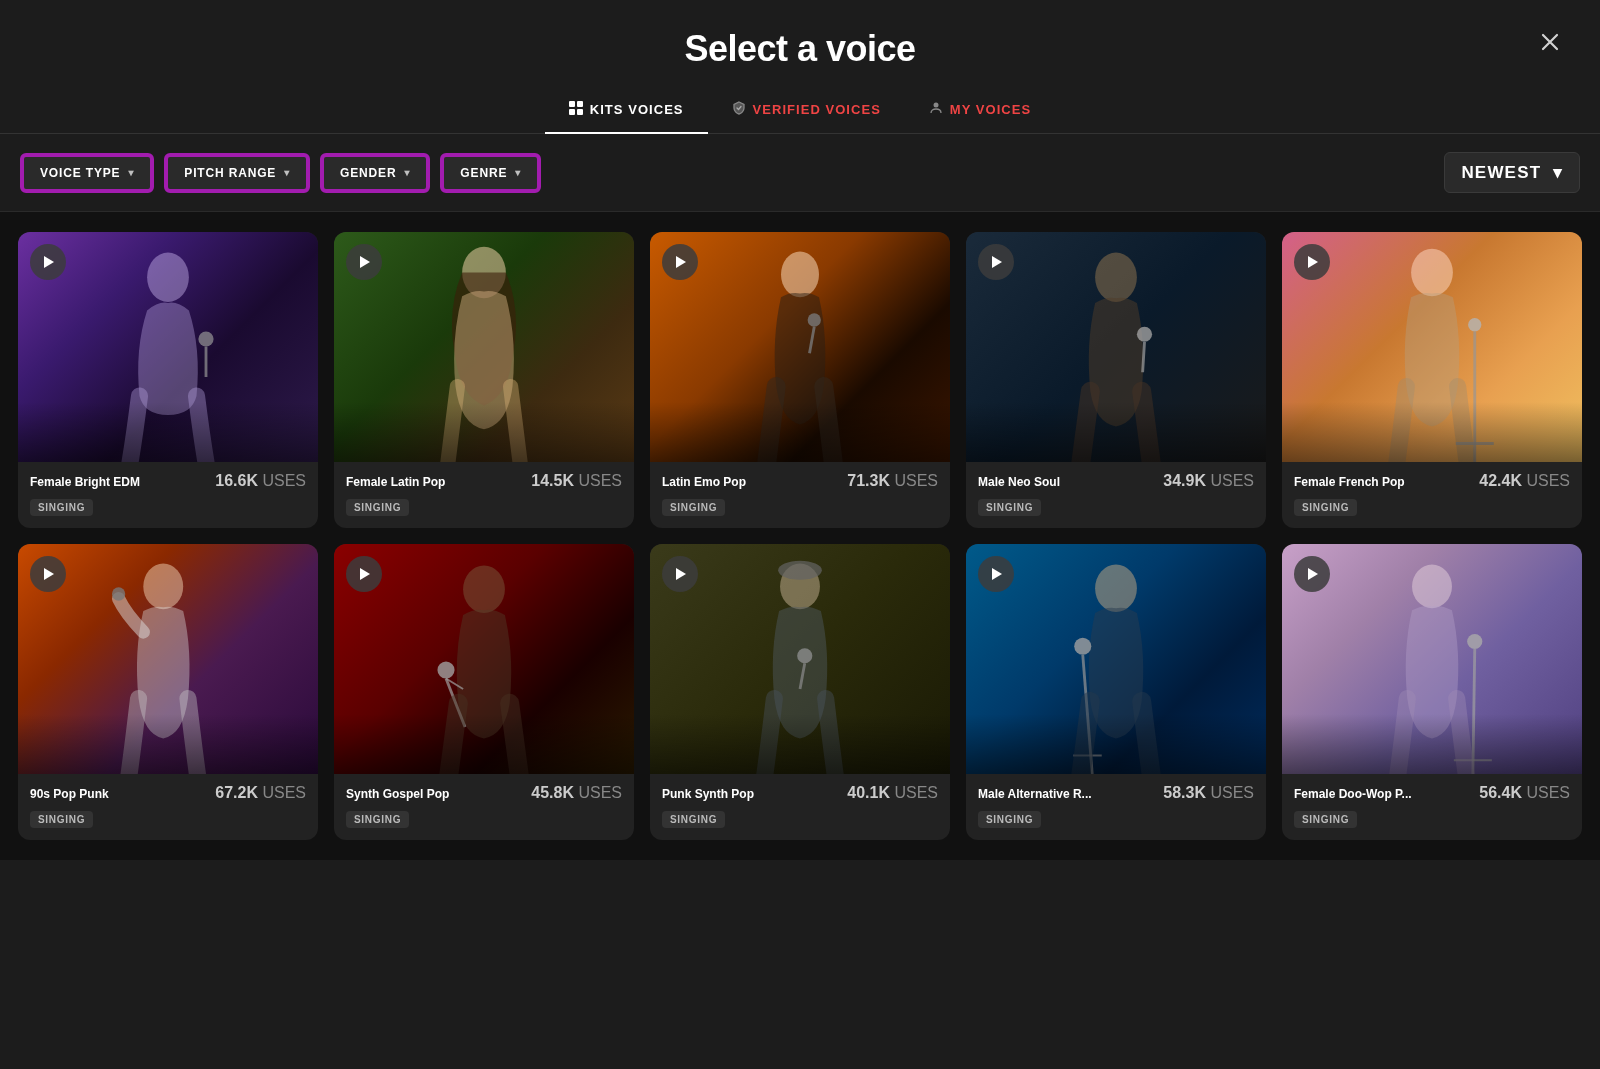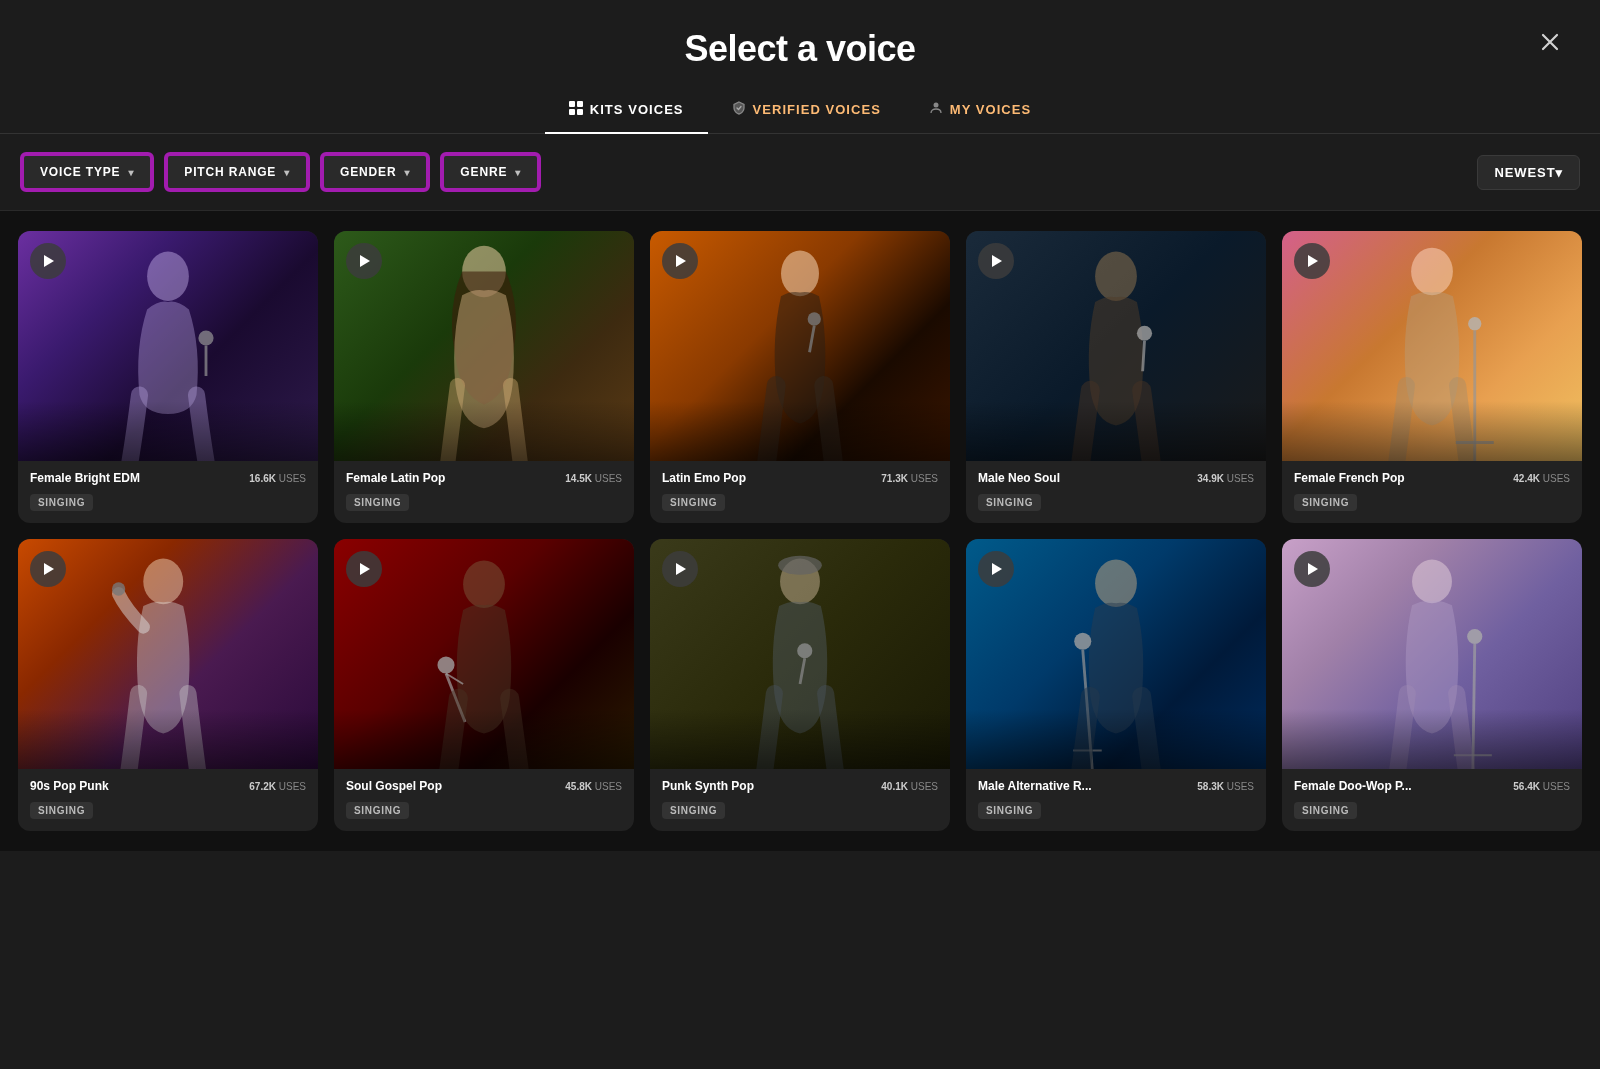--- a/index.html
+++ b/index.html
@@ -61,21 +61,21 @@
     }
 
     .tab {
       display: flex;
       align-items: center;
       gap: 7px;
       padding: 10px 24px 14px;
       font-size: 13px;
       font-weight: 600;
       letter-spacing: 0.08em;
-      color: #fdba74;
+      color: #ef4444;
       cursor: pointer;
       border-bottom: 2px solid transparent;
       text-transform: uppercase;
       position: relative;
       bottom: -1px;
     }
 
     .tab.active {
       color: #fff;
       border-bottom: 2px solid #fff;
@@ -112,27 +112,27 @@
 
     .filter-btn .chevron {
       font-size: 10px;
       opacity: 0.7;
     }
 
     .sort-btn {
       margin-left: auto;
       display: flex;
       align-items: center;
-      gap: 0;
+      gap: 12px;
       background: #2a2a2a;
       border: 1px solid #3a3a3a;
       border-radius: 6px;
       color: #fff;
       padding: 9px 16px;
-      font-size: 13px;
+      font-size: 17px;
       font-weight: 600;
       letter-spacing: 0.07em;
       text-transform: uppercase;
       cursor: pointer;
     }
 
     .grid-section {
       padding: 20px 18px;
       background: #111;
     }
@@ -230,21 +230,21 @@
       margin-bottom: 7px;
     }
 
     .card-name {
       font-size: 12px;
       font-weight: 600;
       color: #fff;
     }
 
     .card-uses {
-      font-size: 10px;
+      font-size: 16px;
       color: #888;
       white-space: nowrap;
       margin-left: 6px;
     }
 
     .card-uses .uses-count {
       color: #ccc;
       font-weight: 600;
     }
 
@@ -562,21 +562,21 @@
             <div class="img-overlay"></div>
           </div>
           <div class="play-btn">
             <svg viewBox="0 0 10 12">
                 <polygon points="0,0 10,6 0,12" fill="white"></polygon>
               </svg>
           </div>
         </div>
         <div class="card-info">
           <div class="card-title-row">
-            <span class="card-name">Soul Gospel Pop</span>
+            <span class="card-name">Synth Gospel Pop</span>
             <span class="card-uses"><span class="uses-count">45.8K</span> <span>USES</span></span>
           </div>
           <span class="card-tag">SINGING</span>
         </div>
       </div>
 
       <div class="voice-card">
         <div class="card-image">
           <div class="card-image-placeholder img-male-synth-pop">
             <div class="person-overlay">

